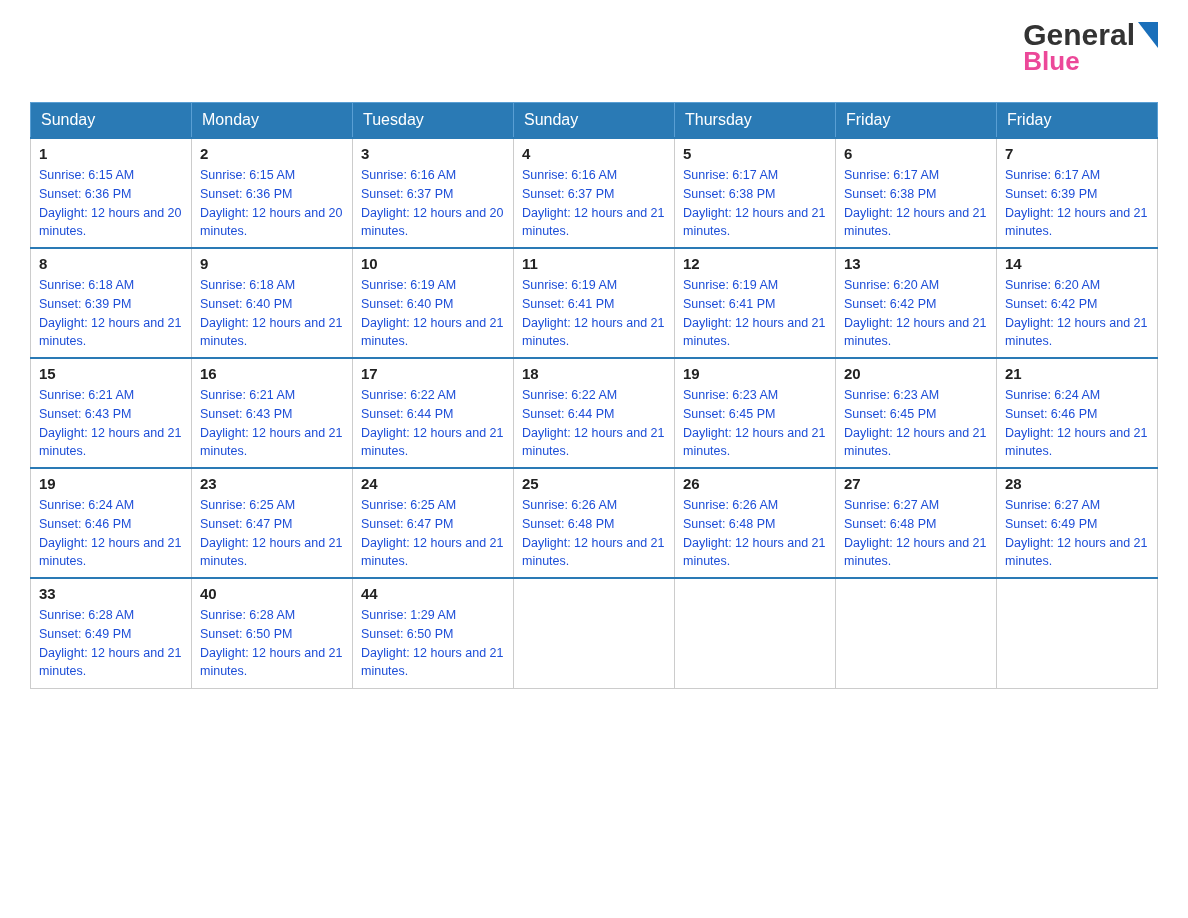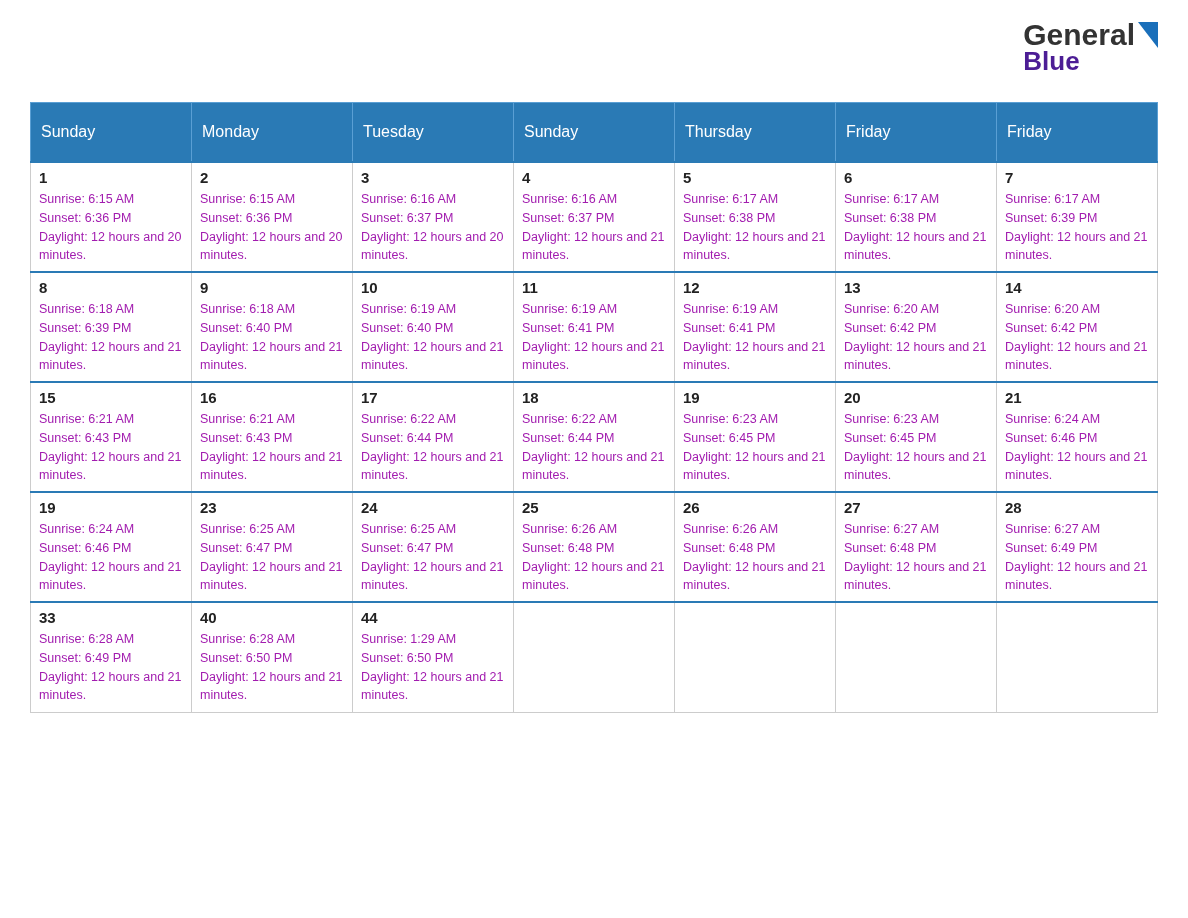--- a/index.html
+++ b/index.html
@@ -36,21 +36,21 @@
       color: #444;
     }
     .calendar {
       width: 100%;
       border-collapse: collapse;
       border: 1px solid #aaa;
     }
     .calendar th {
       background-color: #2a7ab5;
       color: #fff;
-      padding: 20px 10px;
+      padding: 8px 10px;
       text-align: left;
       font-size: 16px;
       font-weight: normal;
       border: 1px solid #5a9fd4;
     }
     .calendar td {
       vertical-align: top;
       padding: 6px 8px;
       border: 1px solid #ccc;
       width: calc(100% / 7);
@@ -61,39 +61,39 @@
     .day-num {
       font-size: 15px;
       font-weight: bold;
       color: #222;
       margin-bottom: 4px;
       display: block;
     }
     .day-info {
       font-size: 12.5px;
       line-height: 1.5;
-      color: #a21caf;
+      color: #1d4ed8;
     }
     .empty-cell {
       background: #fff;
     }
     .week-row td {
       border-top: 2px solid #2a7ab5;
     }
   </style>
 </head>
 <body>
 
 <div class="header">
   <div class="logo">
     <div style="display:flex; align-items:flex-end; line-height:1;">
       <span style="font-size:30px; font-weight:bold; color:#333;">General</span>
       <span style="display:inline-block; width:0; height:0; border-left:20px solid transparent; border-top:26px solid #1a6fba; margin-left:3px; margin-bottom:2px;"></span>
     </div>
-    <div style="font-size:26px; font-weight:bold; color:#4c1d95; margin-top:-4px;">Blue</div>
+    <div style="font-size:26px; font-weight:bold; color:#ec4899; margin-top:-4px;">Blue</div>
   </div>
   <div class="title-block">
     <h1></h1>
     <h2></h2>
   </div>
 </div>
 
 <table class="calendar">
   <thead>
     <tr>

